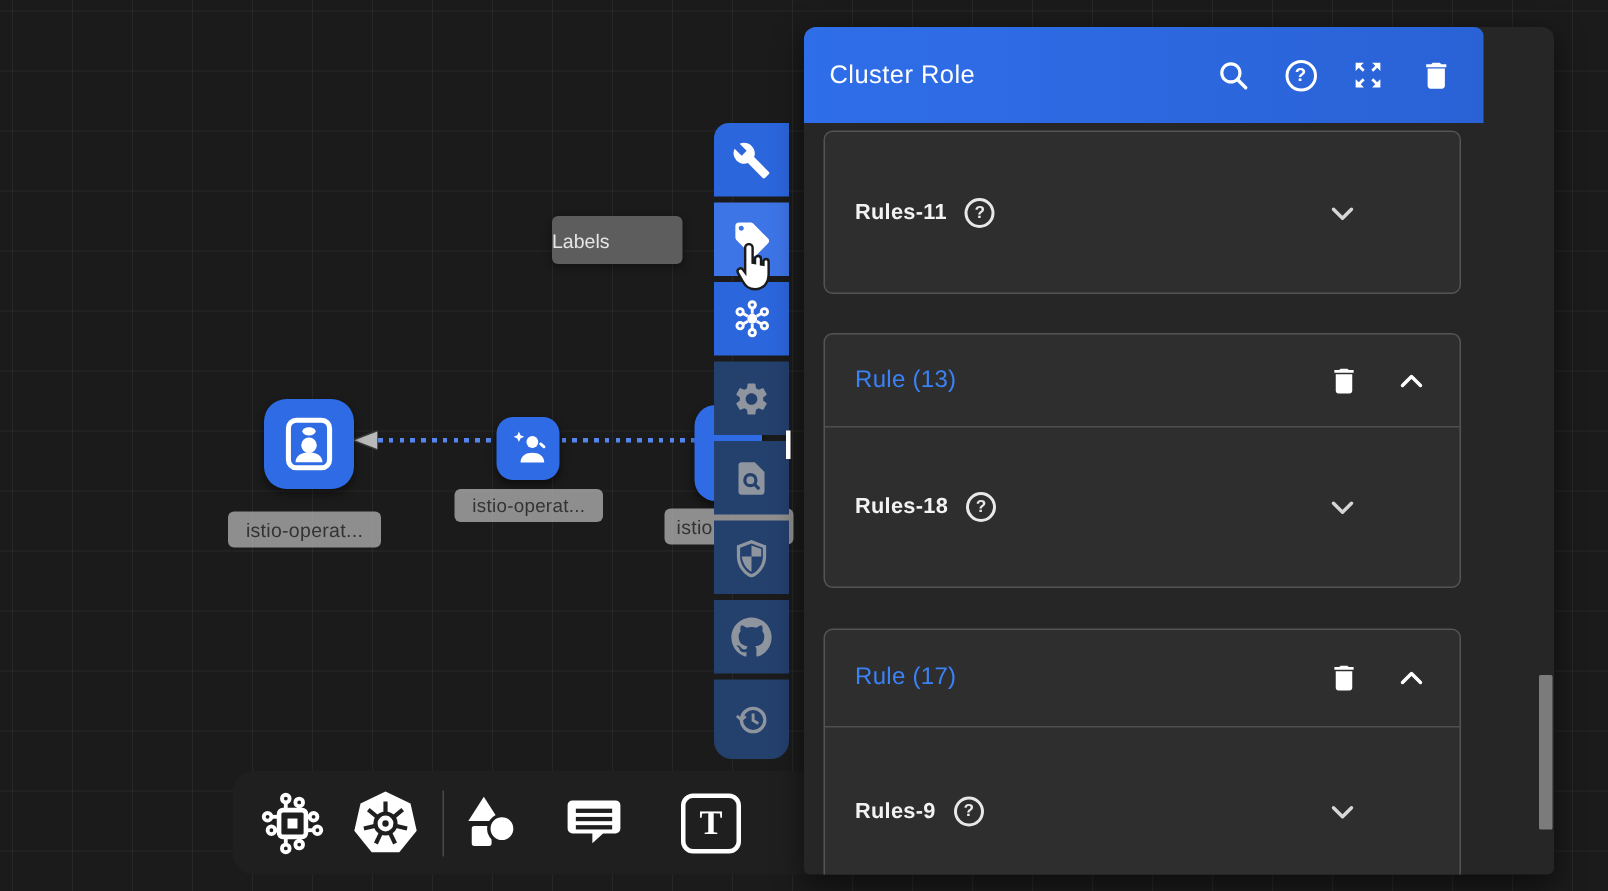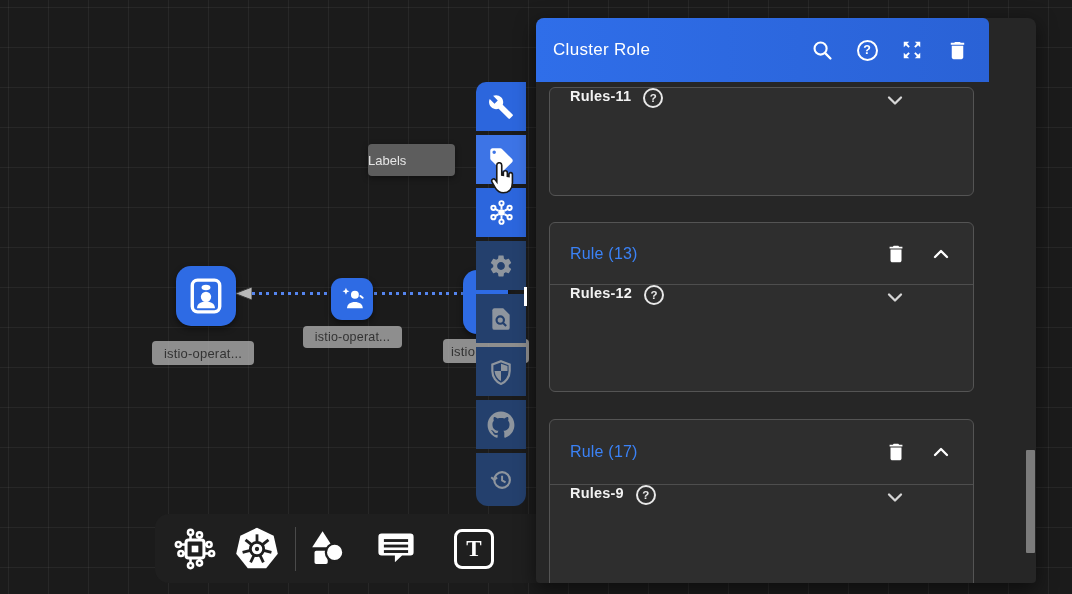--- a/index.html
+++ b/index.html
@@ -63,21 +63,21 @@
   .card{box-sizing:border-box;margin-left:13px;width:425px;background:#2e2e2e;
     border:1px solid #545454;border-radius:6px;}
   .card-a{margin-top:5px;margin-bottom:26px;}
   .card-b{margin-bottom:27px;}
   .rule-row{display:flex;align-items:center;padding:0 20px;}
   .card-b .rule-row{height:61px;} .card-c .rule-row{height:64px;}
   .rule-label{color:#3b82f6;font-size:16px;letter-spacing:.2px;}
   .rule-actions{margin-left:auto;display:flex;gap:21px;}
   .rule-actions .btn{width:24px;height:24px;}
   .hr{border-top:1px solid #4e4e4e;}
-  .field-row{display:flex;padding:0 66px 0 20px;}
+  .field-row{display:flex;align-items:center;padding:0 66px 0 20px;}
   .card-a .field-row{height:107px;} .card-b .field-row{height:106px;} .card-c .field-row{height:112px;}
   .field-label{color:#f2f2f2;font-size:14.5px;font-weight:bold;letter-spacing:.2px;}
   .help-ring.small{width:20px;height:20px;margin-left:12px;border-color:#e8e8e8;color:#e8e8e8;font-size:11.5px;}
   .field-row .chev{margin-left:auto;width:24px;height:24px;}
   .scroll-thumb{position:absolute;right:1px;top:432px;width:9px;height:103px;background:#7b7b7b;border-radius:1px;z-index:7;}
 
   .resize-handle{position:absolute;left:524px;top:287px;width:3px;height:19px;background:#fff;z-index:6;}
   .cursor{position:absolute;left:486px;top:162px;z-index:9;pointer-events:none;}
 </style>
 </head>
@@ -299,21 +299,21 @@
             </button>
             <button class="btn">
               <svg width="24" height="24" viewBox="0 0 24 24">
                   <path d="M6 15l6-6 6 6" fill="none" stroke="#fff" stroke-width="2.3" stroke-linecap="round" stroke-linejoin="round"></path>
                 </svg>
             </button>
           </div>
         </div>
         <div class="hr"></div>
         <div class="field-row">
-          <span class="field-label">Rules-12</span>
+          <span class="field-label">Rules-18</span>
           <span class="help-ring small">?</span>
           <button class="btn chev">
             <svg width="24" height="24" viewBox="0 0 24 24">
                 <path d="M6 9.5l6 6 6-6" fill="none" stroke="#d6d6d6" stroke-width="2.3" stroke-linecap="round" stroke-linejoin="round"></path>
               </svg>
           </button>
         </div>
       </div>
 
       <div class="card card-c">

